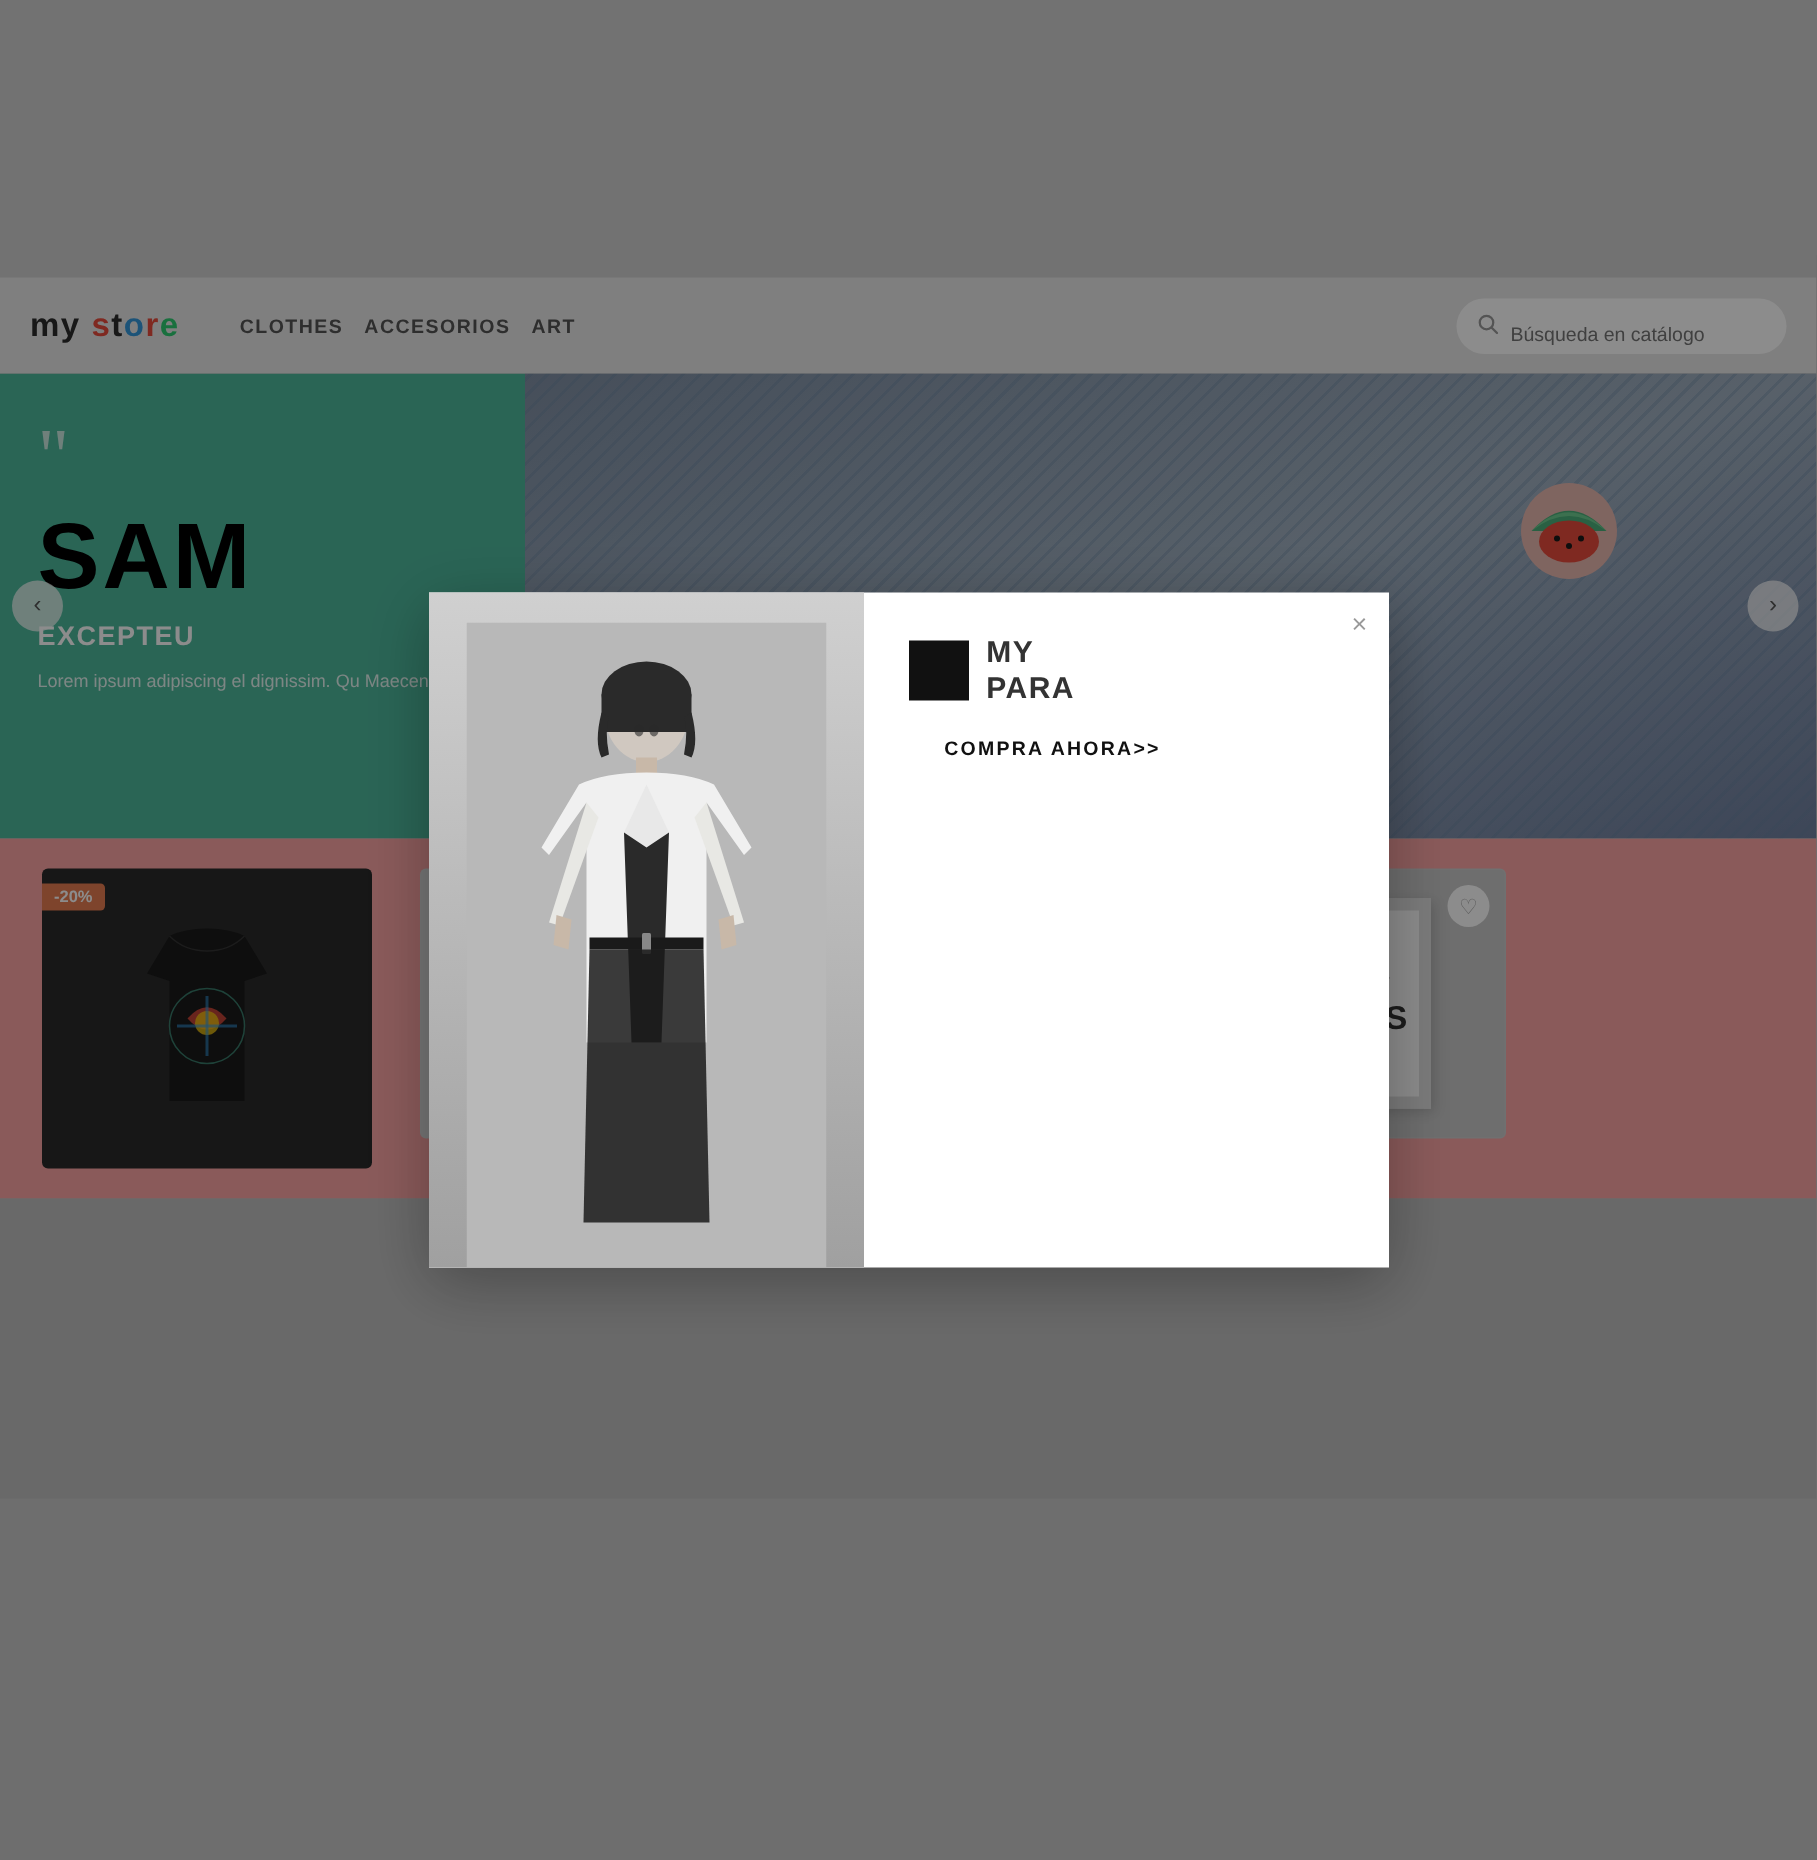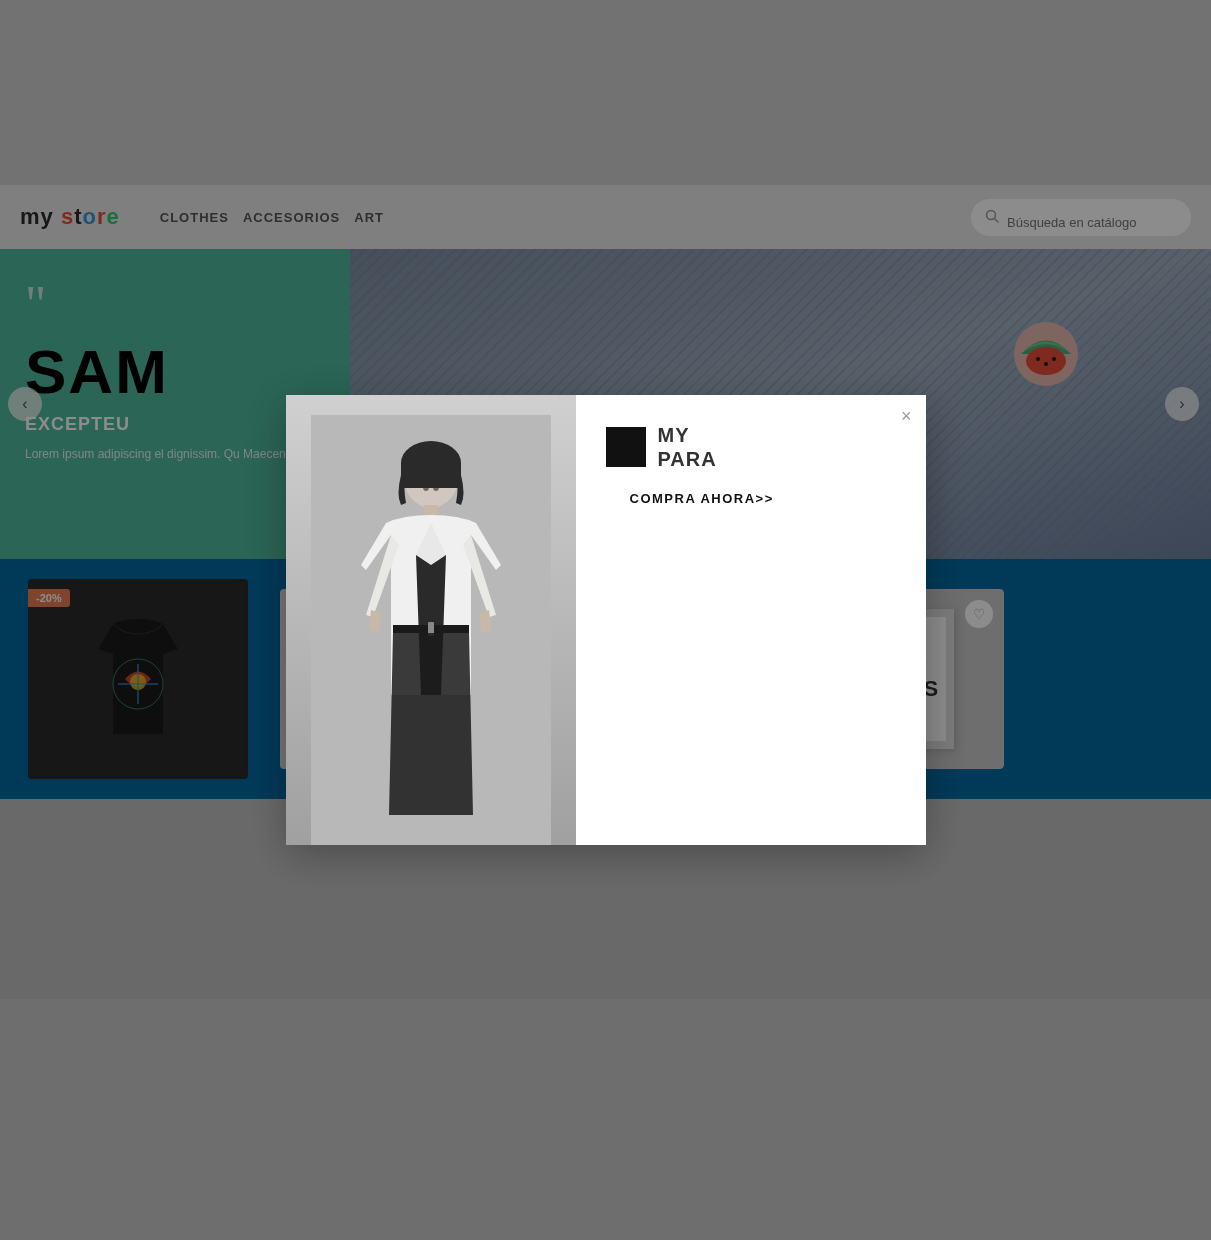--- a/index.html
+++ b/index.html
@@ -155,24 +155,24 @@
       right: 120px;
       top: 80px;
       width: 70px;
       height: 70px;
     }
 
     
     .products-row {
       display: flex;
       gap: 16px;
-      background: #0369a1;
+      background: #fca5a5;
       padding: 20px;
       min-height: 220px;
-      align-items: center;
+      align-items: flex-start;
     }
 
     .product-card {
       background: #d8d8d8;
       border-radius: 4px;
       flex: 1;
       margin: 0 8px;
       position: relative;
       overflow: hidden;
       min-height: 180px;

